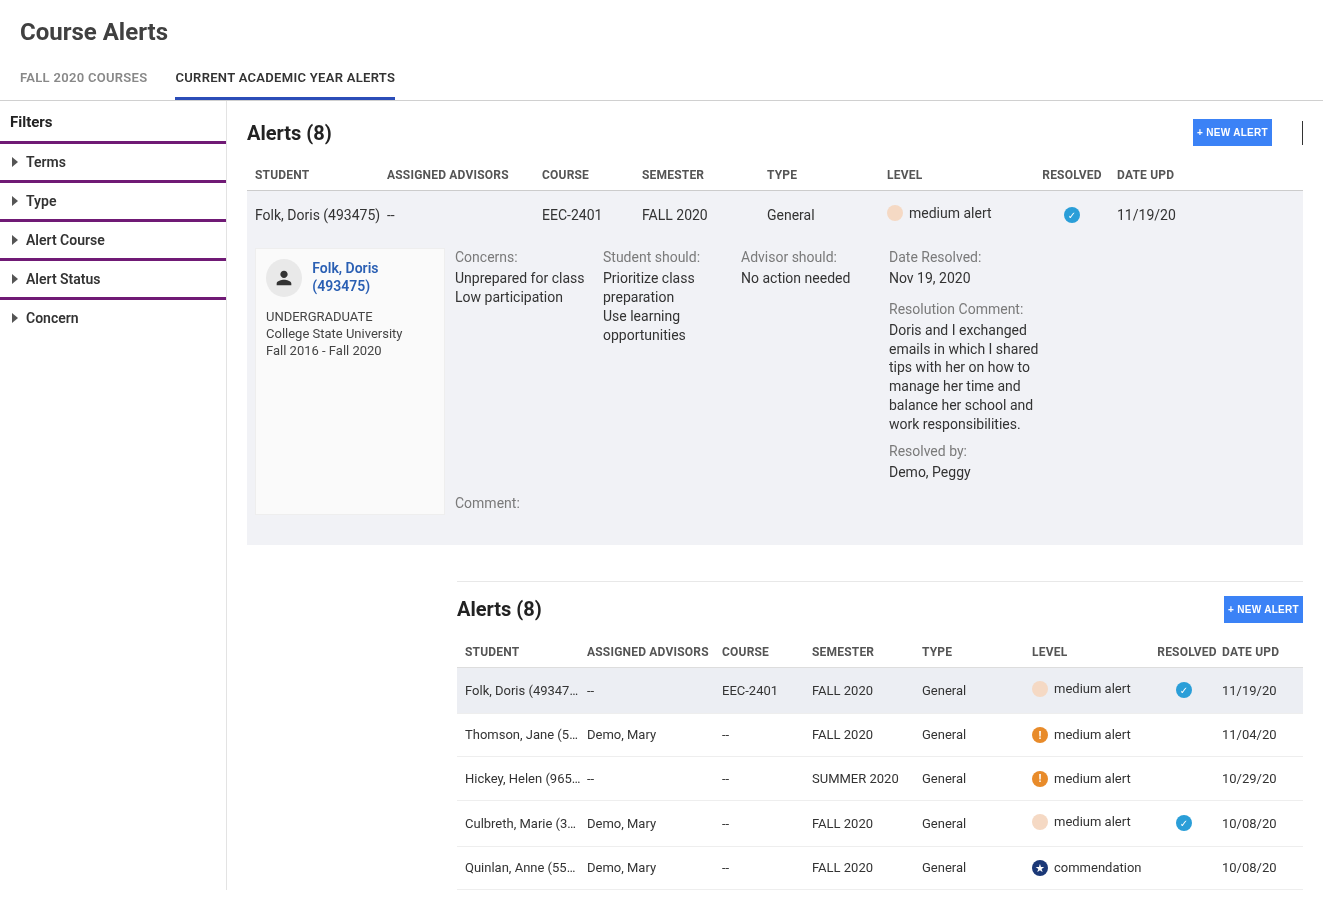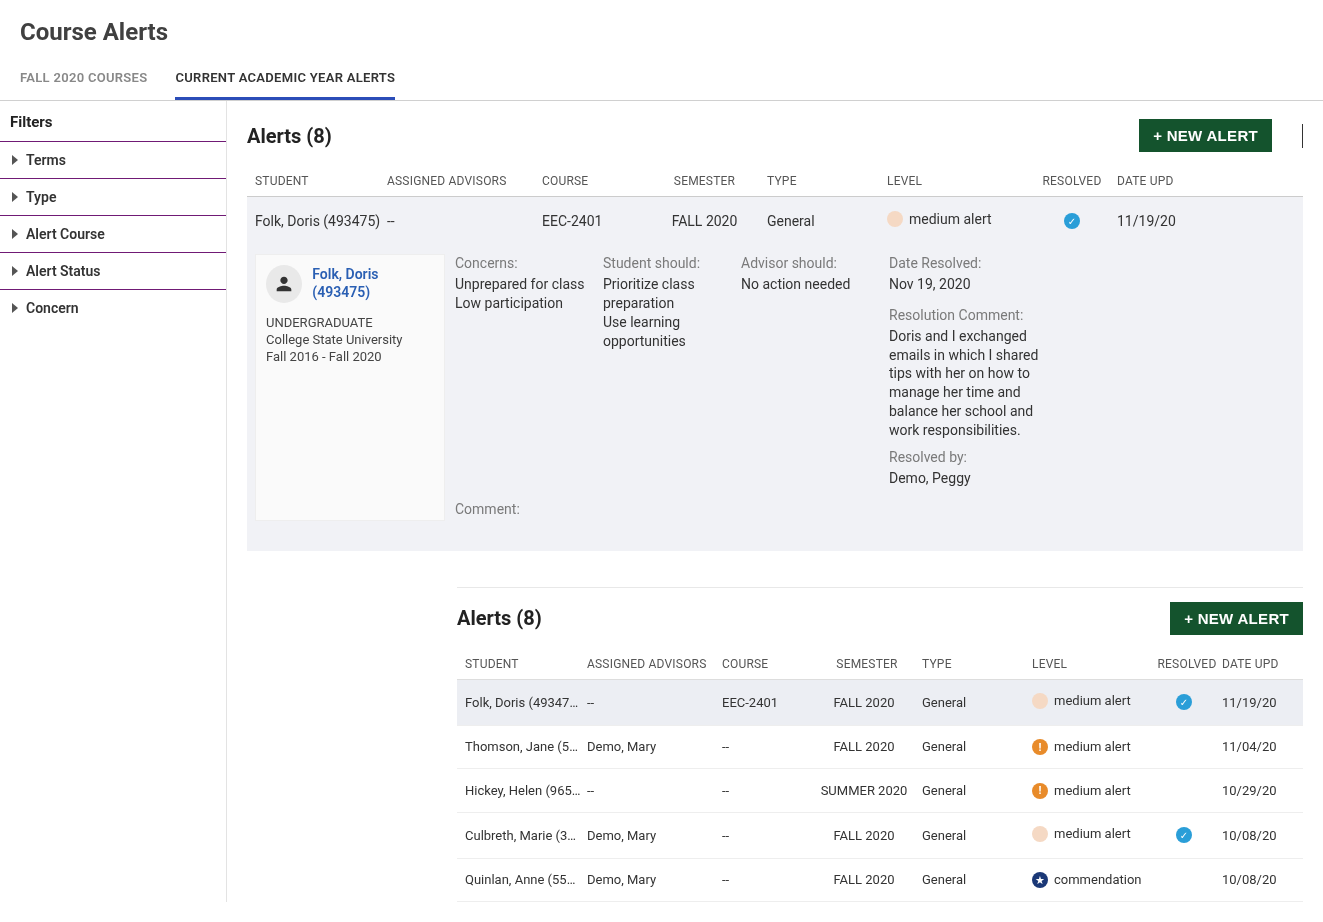--- a/index.html
+++ b/index.html
@@ -48,21 +48,21 @@
       min-height: 500px;
     }
     .filters-header {
       font-size: 15px;
       font-weight: 700;
       padding: 12px 10px 10px;
       color: #222;
     }
     .filter-item {
       padding: 10px 10px 10px 12px;
-      border-top: 1px solid #701a75;
+      border-top: 3px solid #701a75;
       display: flex;
       align-items: center;
       gap: 8px;
       cursor: pointer;
       font-size: 14px;
       font-weight: 600;
       color: #333;
     }
     .chevron-right {
       display: inline-block;
@@ -82,48 +82,48 @@
       justify-content: space-between;
       align-items: center;
       margin-bottom: 14px;
     }
     .alerts-title {
       font-size: 20px;
       font-weight: 700;
       color: #222;
     }
     .new-alert-btn {
-      background: #14532d;
+      background: #3b82f6;
       color: #fff;
       border: none;
-      padding: 8px 14px;
-      font-size: 15px;
+      padding: 8px 4px;
+      font-size: 10px;
       font-weight: 600;
       cursor: pointer;
       letter-spacing: 0.3px;
     }
     .table {
       width: 100%;
       font-size: 13px;
     }
     .thead {
       display: flex;
       border-bottom: 1px solid #ccc;
       padding: 8px 0;
     }
     .th {
       font-size: 12px;
-      font-weight: 400;
+      font-weight: 700;
       color: #555;
       letter-spacing: 0.2px;
     }
     .col-student { width: 140px; padding-left: 8px; }
     .col-advisors { width: 155px; }
     .col-course { width: 100px; }
-    .col-semester { width: 125px; text-align: center; }
+    .col-semester { width: 125px; }
     .col-type { width: 120px; }
     .col-level { width: 140px; }
     .col-resolved { width: 90px; text-align: center; }
     .col-date { width: 80px; }
     .trow {
       display: flex;
       align-items: center;
       padding: 14px 0;
       font-size: 14px;
       color: #333;

